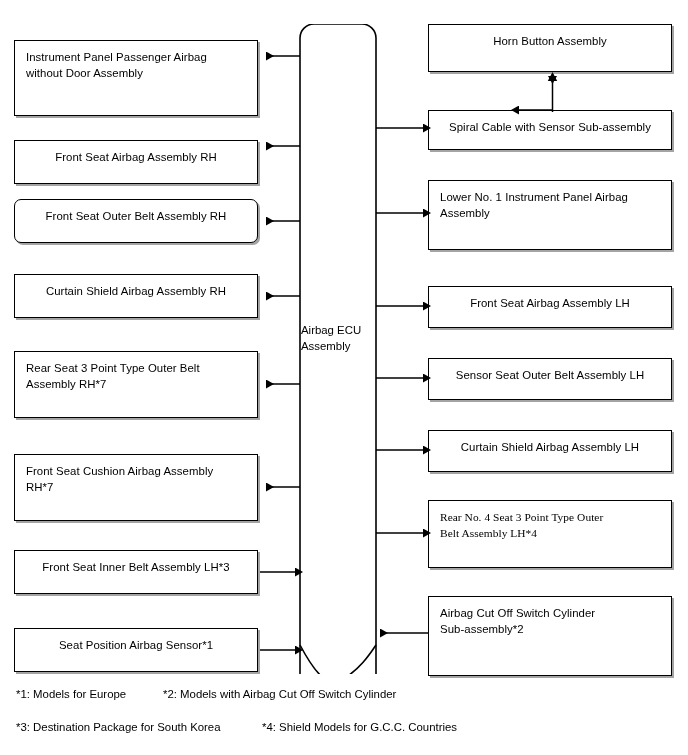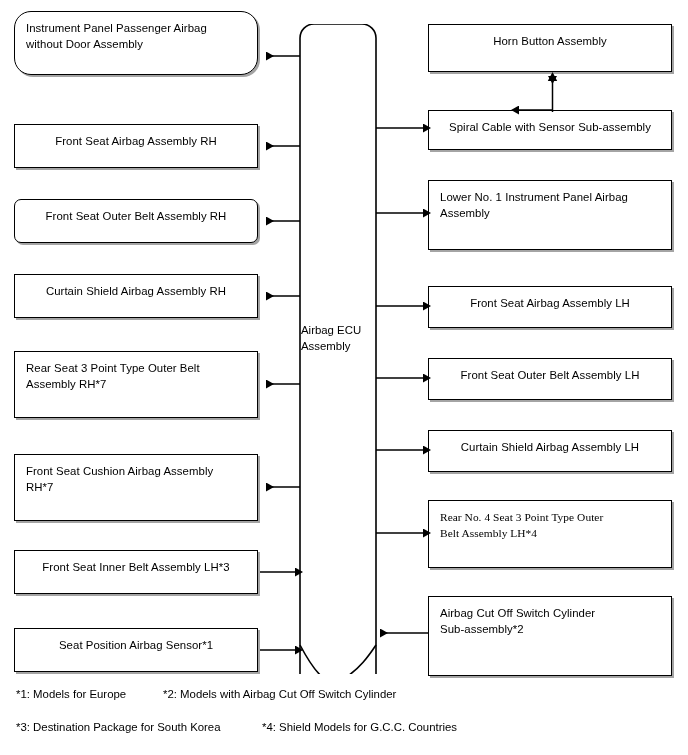--- a/index.html
+++ b/index.html
@@ -77,25 +77,25 @@
                A 14 14 0 0 1 24 0
                L 72 0
                A 14 14 0 0 1 86 14
                L 86 650" fill="#ffffff" stroke="#000000" stroke-width="1.6" stroke-linejoin="round"></path>
       <path d="M 10 621 C 28 655, 40 664, 55 654 C 70 644, 78 633, 86 621" fill="none" stroke="#000000" stroke-width="1.6"></path>
     </svg>
     <div class="ecu-text">Airbag ECU
 Assembly</div>
   </div>
 
-  <div class="node" style="left:14px;top:11px;width:244px;height:64px;border-radius:17px;">
+  <div class="node" style="left:14px;top:40px;width:244px;height:76px;">
     <div class="label">Instrument Panel Passenger Airbag
 without Door Assembly</div>
   </div>
-  <div class="node center-label" style="left:14px;top:124px;width:244px;height:44px;">
+  <div class="node center-label" style="left:14px;top:140px;width:244px;height:44px;">
     <div class="label">Front Seat Airbag Assembly RH</div>
   </div>
   <div class="node center-label" style="left:14px;top:199px;width:244px;height:44px;border-radius:7px;">
     <div class="label">Front Seat Outer Belt Assembly RH</div>
   </div>
   <div class="node center-label" style="left:14px;top:274px;width:244px;height:44px;">
     <div class="label">Curtain Shield Airbag Assembly RH</div>
   </div>
   <div class="node" style="left:14px;top:351px;width:244px;height:67px;">
     <div class="label">Rear Seat 3 Point Type Outer Belt
@@ -119,21 +119,21 @@
     <div class="label">Spiral Cable with Sensor Sub-assembly</div>
   </div>
   <div class="node" style="left:428px;top:180px;width:244px;height:70px;">
     <div class="label">Lower No. 1 Instrument Panel Airbag
 Assembly</div>
   </div>
   <div class="node center-label" style="left:428px;top:286px;width:244px;height:42px;">
     <div class="label">Front Seat Airbag Assembly LH</div>
   </div>
   <div class="node center-label" style="left:428px;top:358px;width:244px;height:42px;">
-    <div class="label">Front Seat Outer Belt Assembly LH</div>
+    <div class="label">Sensor Seat Outer Belt Assembly LH</div>
   </div>
   <div class="node center-label" style="left:428px;top:430px;width:244px;height:42px;">
     <div class="label">Curtain Shield Airbag Assembly LH</div>
   </div>
   <div class="node" style="left:428px;top:500px;width:244px;height:68px;font-family:Liberation Serif, serif;">
     <div class="label">Rear No. 4 Seat 3 Point Type Outer
 Belt Assembly LH*4</div>
   </div>
   <div class="node" style="left:428px;top:596px;width:244px;height:80px;">
     <div class="label">Airbag Cut Off Switch Cylinder

